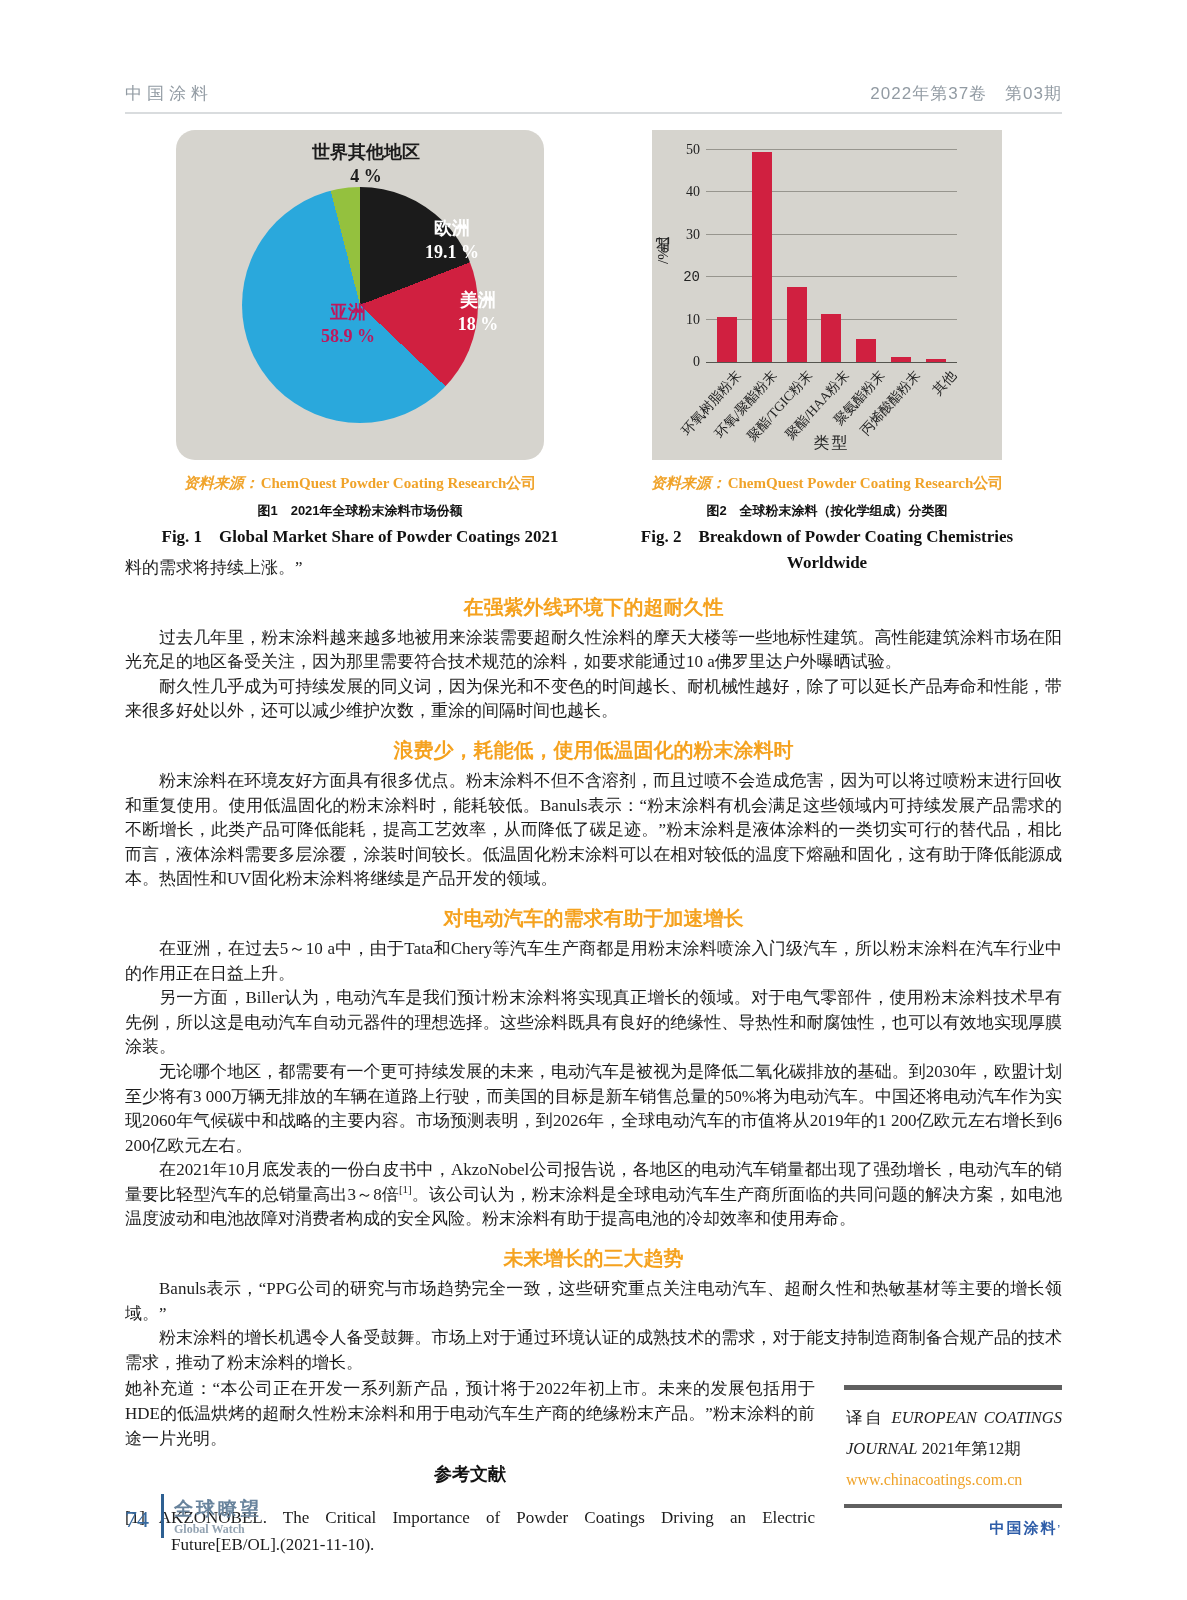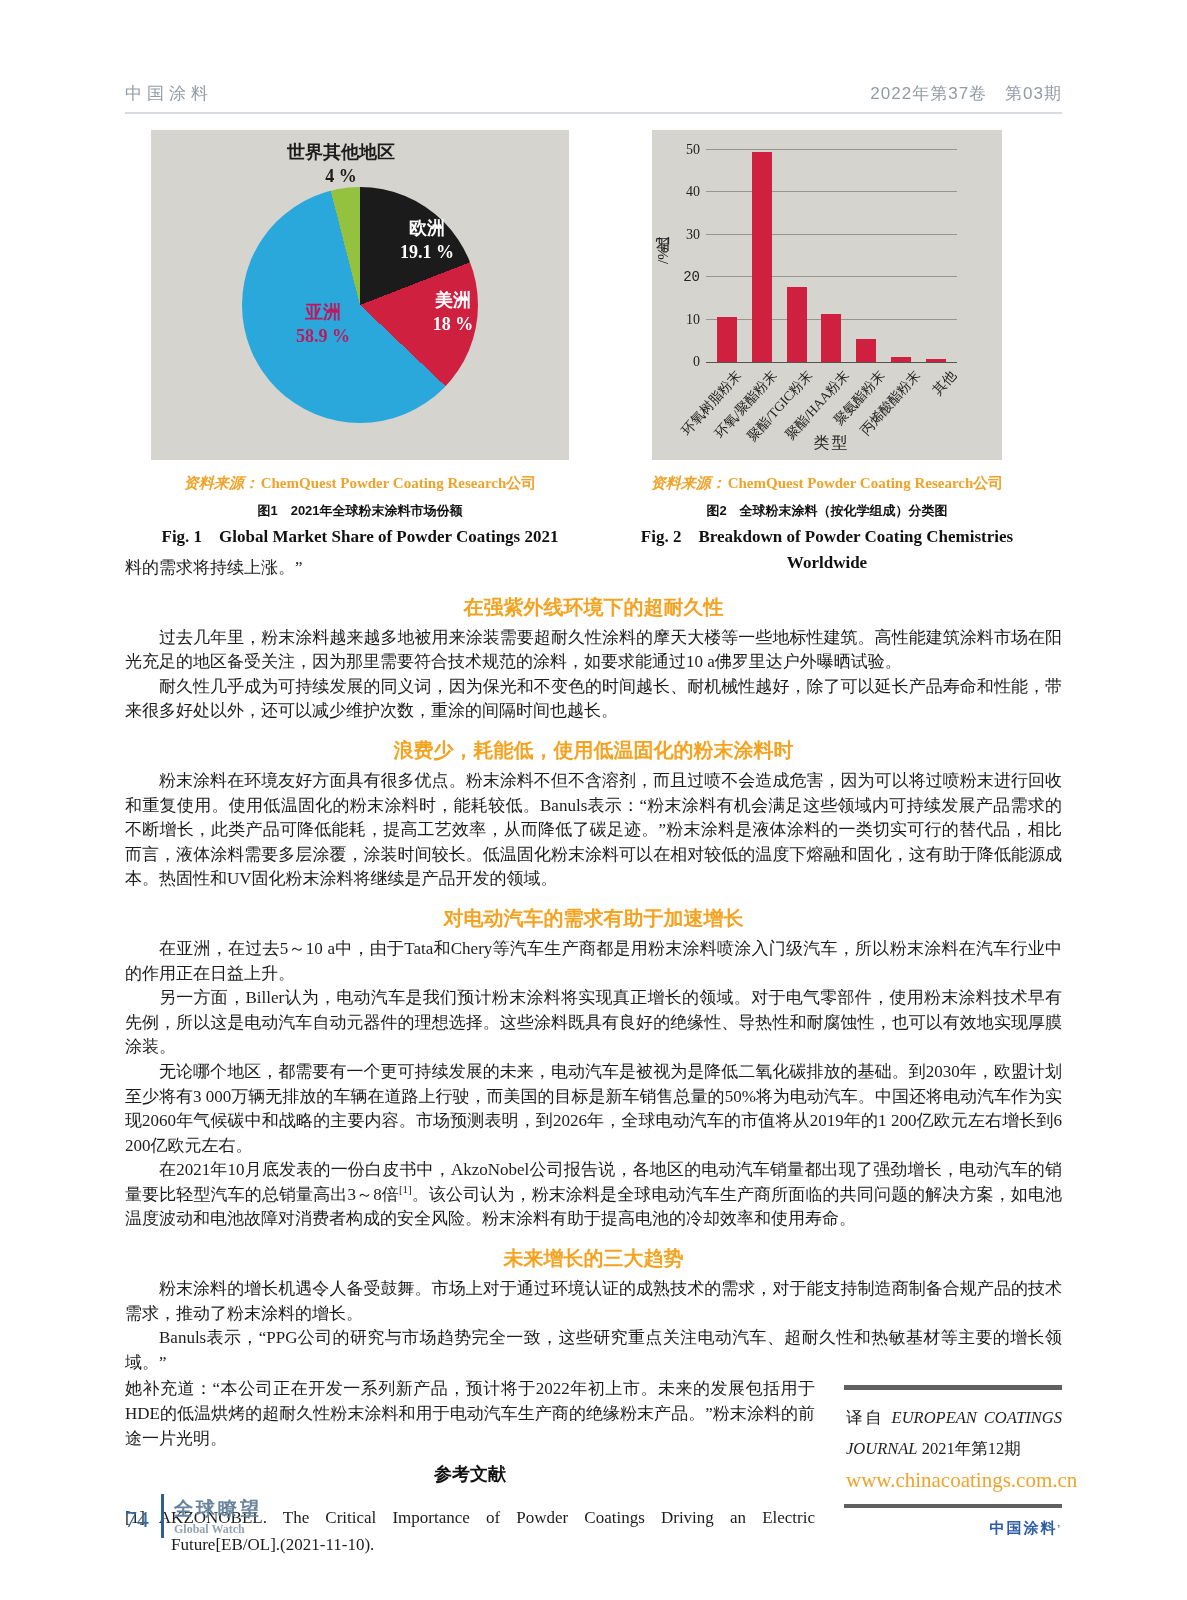--- a/index.html
+++ b/index.html
@@ -12,21 +12,21 @@
           font-family:"Liberation Sans","DejaVu Sans",sans-serif;font-size:17px;color:#929ba3;}
   .header .jname{letter-spacing:5px;}
   .header .issue{letter-spacing:1px;}
 
   
   .figures{position:absolute;left:125px;top:130px;width:937px;display:flex;justify-content:space-between;}
   .figblock{text-align:center;}
   .fig1{width:470px;}
   .fig2{width:420px;margin-right:25px;}
   .panel{position:relative;background:#d6d4ce;height:330px;margin:0 auto;}
-  .pie-panel{width:418px;}
+  .pie-panel{width:368px;border-radius:19px;}
   .bar-panel{width:350px;}
 
   
   .pie{position:absolute;left:50%;top:175px;transform:translate(-50%,-50%);
        width:236px;height:236px;border-radius:50%;}
   .pie-label{position:absolute;transform:translateX(-50%);text-align:center;
              font-size:18px;font-weight:600;line-height:24px;white-space:nowrap;}
   .lbl-other{left:190px;top:10px;color:#1c1c1c;}
   .lbl-europe{left:276px;top:86px;color:#ffffff;}
   .lbl-america{left:302px;top:158px;color:#ffffff;}
@@ -74,21 +74,21 @@
 
   .refs-heading{margin:11px 0 6px 0;text-align:center;font-size:18px;font-weight:bold;
                 font-family:"Liberation Sans","DejaVu Sans",sans-serif;color:#111;}
   .ref-item{padding-left:46px;text-indent:-46px;font-size:17px;line-height:27px;text-align:justify;}
   .ref-item .ref-num{margin-right:14px;}
 
   
   .trans-box{border-top:5px solid #606060;border-bottom:4px solid #606060;padding:12px 0 12px 2px;}
   .trans-text{font-size:16.5px;line-height:31px;color:#222;}
   .journal{font-style:italic;}
-  .trans-url{margin-top:4px;font-size:21px;color:#f0a32a;line-height:24px;cursor:pointer;}
+  .trans-url{margin-top:4px;font-size:16px;color:#f0a32a;line-height:24px;cursor:pointer;}
   .brand{margin-top:12px;text-align:right;font-family:"Liberation Sans","DejaVu Sans",sans-serif;}
   .brand-cn{font-size:15px;font-weight:bold;color:#2d5ca8;letter-spacing:2px;line-height:16px;}
   .brand-mark{font-size:9px;vertical-align:top;}
 
   
   .footer{position:absolute;left:125px;top:1494px;display:flex;align-items:center;}
   .page-num{font-size:24px;color:#35689e;margin-top:7px;}
   .footer-bar{width:3px;height:44px;background:#2e6092;margin:0 10px 0 12px;display:inline-block;}
   .footer-col{display:flex;flex-direction:column;}
   .col-cn{font-size:19px;font-weight:bold;color:#68839c;letter-spacing:3px;
@@ -201,22 +201,22 @@
     <h2 class="sec-title">浪费少，耗能低，使用低温固化的粉末涂料时</h2>
     <p class="para indent">粉末涂料在环境友好方面具有很多优点。粉末涂料不但不含溶剂，而且过喷不会造成危害，因为可以将过喷粉末进行回收和重复使用。使用低温固化的粉末涂料时，能耗较低。Banuls表示：“粉末涂料有机会满足这些领域内可持续发展产品需求的不断增长，此类产品可降低能耗，提高工艺效率，从而降低了碳足迹。”粉末涂料是液体涂料的一类切实可行的替代品，相比而言，液体涂料需要多层涂覆，涂装时间较长。低温固化粉末涂料可以在相对较低的温度下熔融和固化，这有助于降低能源成本。热固性和UV固化粉末涂料将继续是产品开发的领域。</p>
 
     <h2 class="sec-title">对电动汽车的需求有助于加速增长</h2>
     <p class="para indent">在亚洲，在过去5～10 a中，由于Tata和Chery等汽车生产商都是用粉末涂料喷涂入门级汽车，所以粉末涂料在汽车行业中的作用正在日益上升。</p>
     <p class="para indent">另一方面，Biller认为，电动汽车是我们预计粉末涂料将实现真正增长的领域。对于电气零部件，使用粉末涂料技术早有先例，所以这是电动汽车自动元器件的理想选择。这些涂料既具有良好的绝缘性、导热性和耐腐蚀性，也可以有效地实现厚膜涂装。</p>
     <p class="para indent">无论哪个地区，都需要有一个更可持续发展的未来，电动汽车是被视为是降低二氧化碳排放的基础。到2030年，欧盟计划至少将有3 000万辆无排放的车辆在道路上行驶，而美国的目标是新车销售总量的50%将为电动汽车。中国还将电动汽车作为实现2060年气候碳中和战略的主要内容。市场预测表明，到2026年，全球电动汽车的市值将从2019年的1 200亿欧元左右增长到6 200亿欧元左右。</p>
     <p class="para indent"><span>在2021年10月底发表的一份白皮书中，AkzoNobel公司报告说，各地区的电动汽车销量都出现了强劲增长，电动汽车的销量要比轻型汽车的总销量高出3～8倍</span><sup class="supref">[1]</sup><span>。该公司认为，粉末涂料是全球电动汽车生产商所面临的共同问题的解决方案，如电池温度波动和电池故障对消费者构成的安全风险。粉末涂料有助于提高电池的冷却效率和使用寿命。</span></p>
 
     <h2 class="sec-title">未来增长的三大趋势</h2>
+    <p class="para indent">Banuls表示，“PPG公司的研究与市场趋势完全一致，这些研究重点关注电动汽车、超耐久性和热敏基材等主要的增长领域。”</p>
     <p class="para indent">粉末涂料的增长机遇令人备受鼓舞。市场上对于通过环境认证的成熟技术的需求，对于能支持制造商制备合规产品的技术需求，推动了粉末涂料的增长。</p>
-    <p class="para indent">Banuls表示，“PPG公司的研究与市场趋势完全一致，这些研究重点关注电动汽车、超耐久性和热敏基材等主要的增长领域。”</p>
 
     <div class="bottom-row">
       <div class="bottom-left">
         <p class="para">她补充道：“本公司正在开发一系列新产品，预计将于2022年初上市。未来的发展包括用于HDE的低温烘烤的超耐久性粉末涂料和用于电动汽车生产商的绝缘粉末产品。”粉末涂料的前途一片光明。</p>
         <div class="refs-heading">参考文献</div>
         <p class="ref-item"><span class="ref-num">[1]</span><span>AKZONOBEL. The Critical Importance of Powder Coatings Driving an Electric Future[EB/OL].(2021-11-10). </span></p>
       </div>
       <div class="bottom-right">
         <div class="trans-box">
           <div class="trans-text"><span>译自</span> <span class="journal">EUROPEAN COATINGS JOURNAL</span> <span>2021年第12期</span></div>

